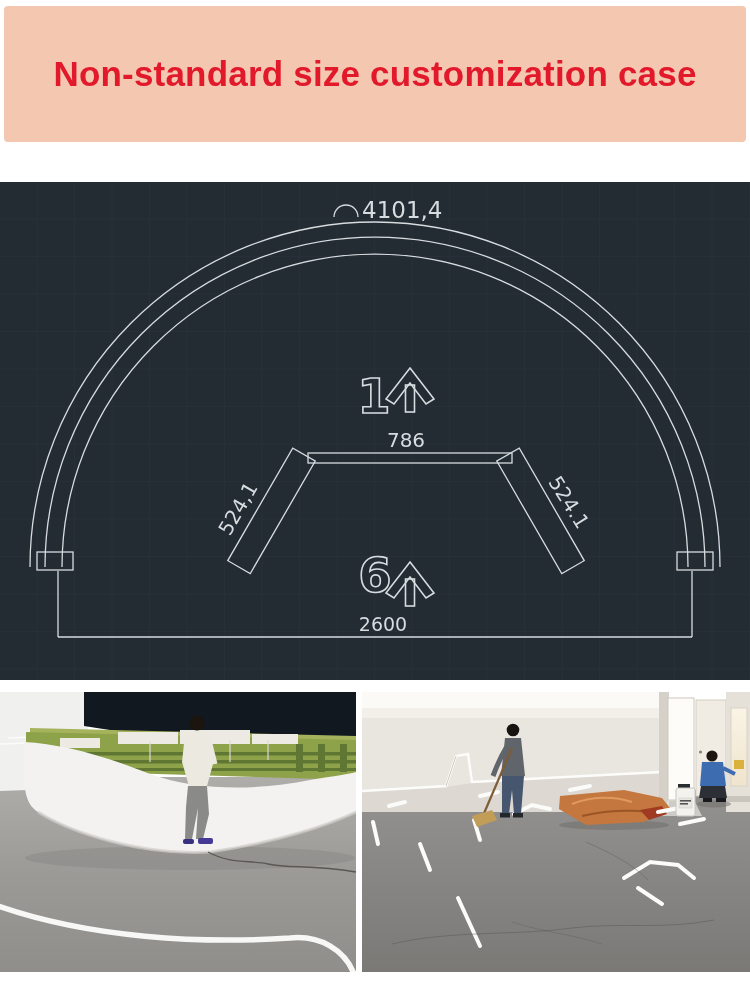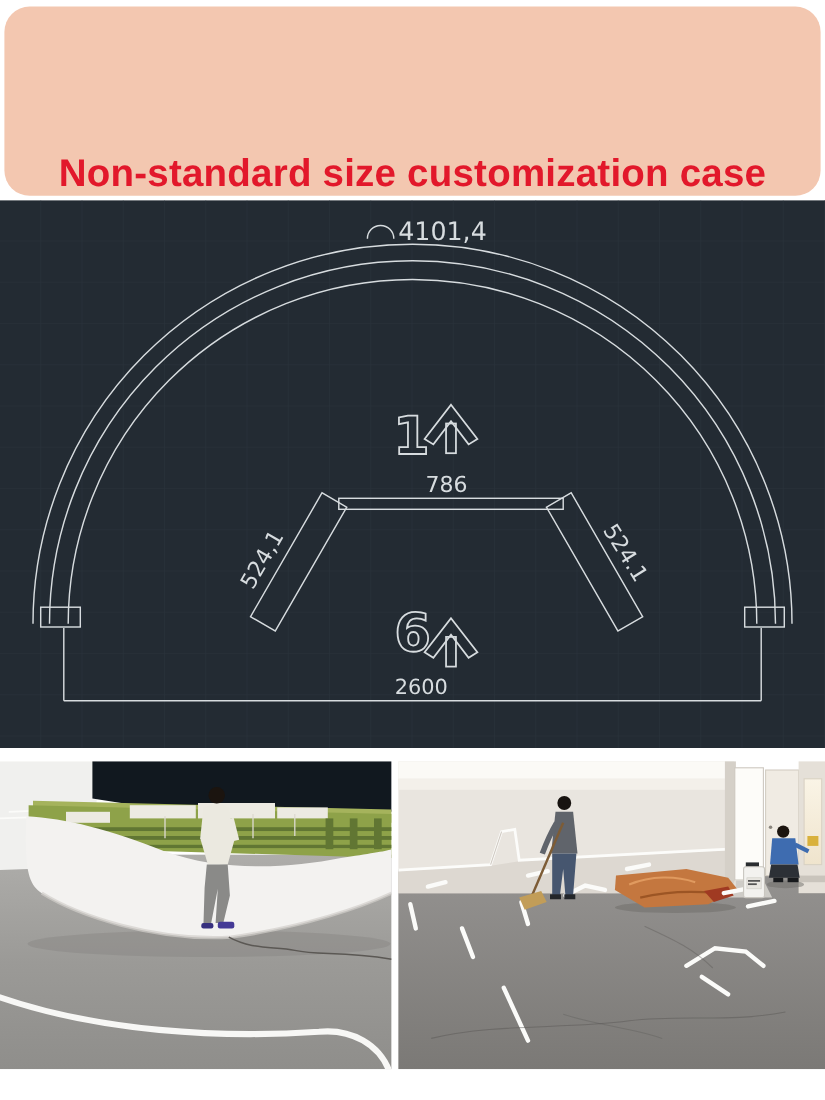--- a/index.html
+++ b/index.html
@@ -1,23 +1,23 @@
 <!DOCTYPE html>
 <html><head>
 <meta charset="utf-8">
 <style>
   html,body{margin:0;padding:0;}
   body{
     width:750px;height:1000px;position:relative;background:#ffffff;
     font-family:"Liberation Sans",sans-serif;overflow:hidden;
   }
   .banner{
-    position:absolute;left:4px;top:6px;width:742px;height:172px;
-    background:#f3c7b0;border-radius:23px;
-    display:flex;align-items:flex-end;justify-content:center;
+    position:absolute;left:4px;top:6px;width:742px;height:136px;
+    background:#f3c7b0;border-radius:4px;
+    display:flex;align-items:center;justify-content:center;
   }
   .banner h1{
     margin:0;font-size:35px;font-weight:bold;color:#e2182b;
     letter-spacing:0.2px;
   }
   .cad{position:absolute;left:0;top:182px;width:750px;height:405px;}
   .photo{position:absolute;top:692px;height:280px;}
   .photo-left{left:0;width:356px;}
   .photo-right{left:362px;width:388px;}
   svg{display:block;}

